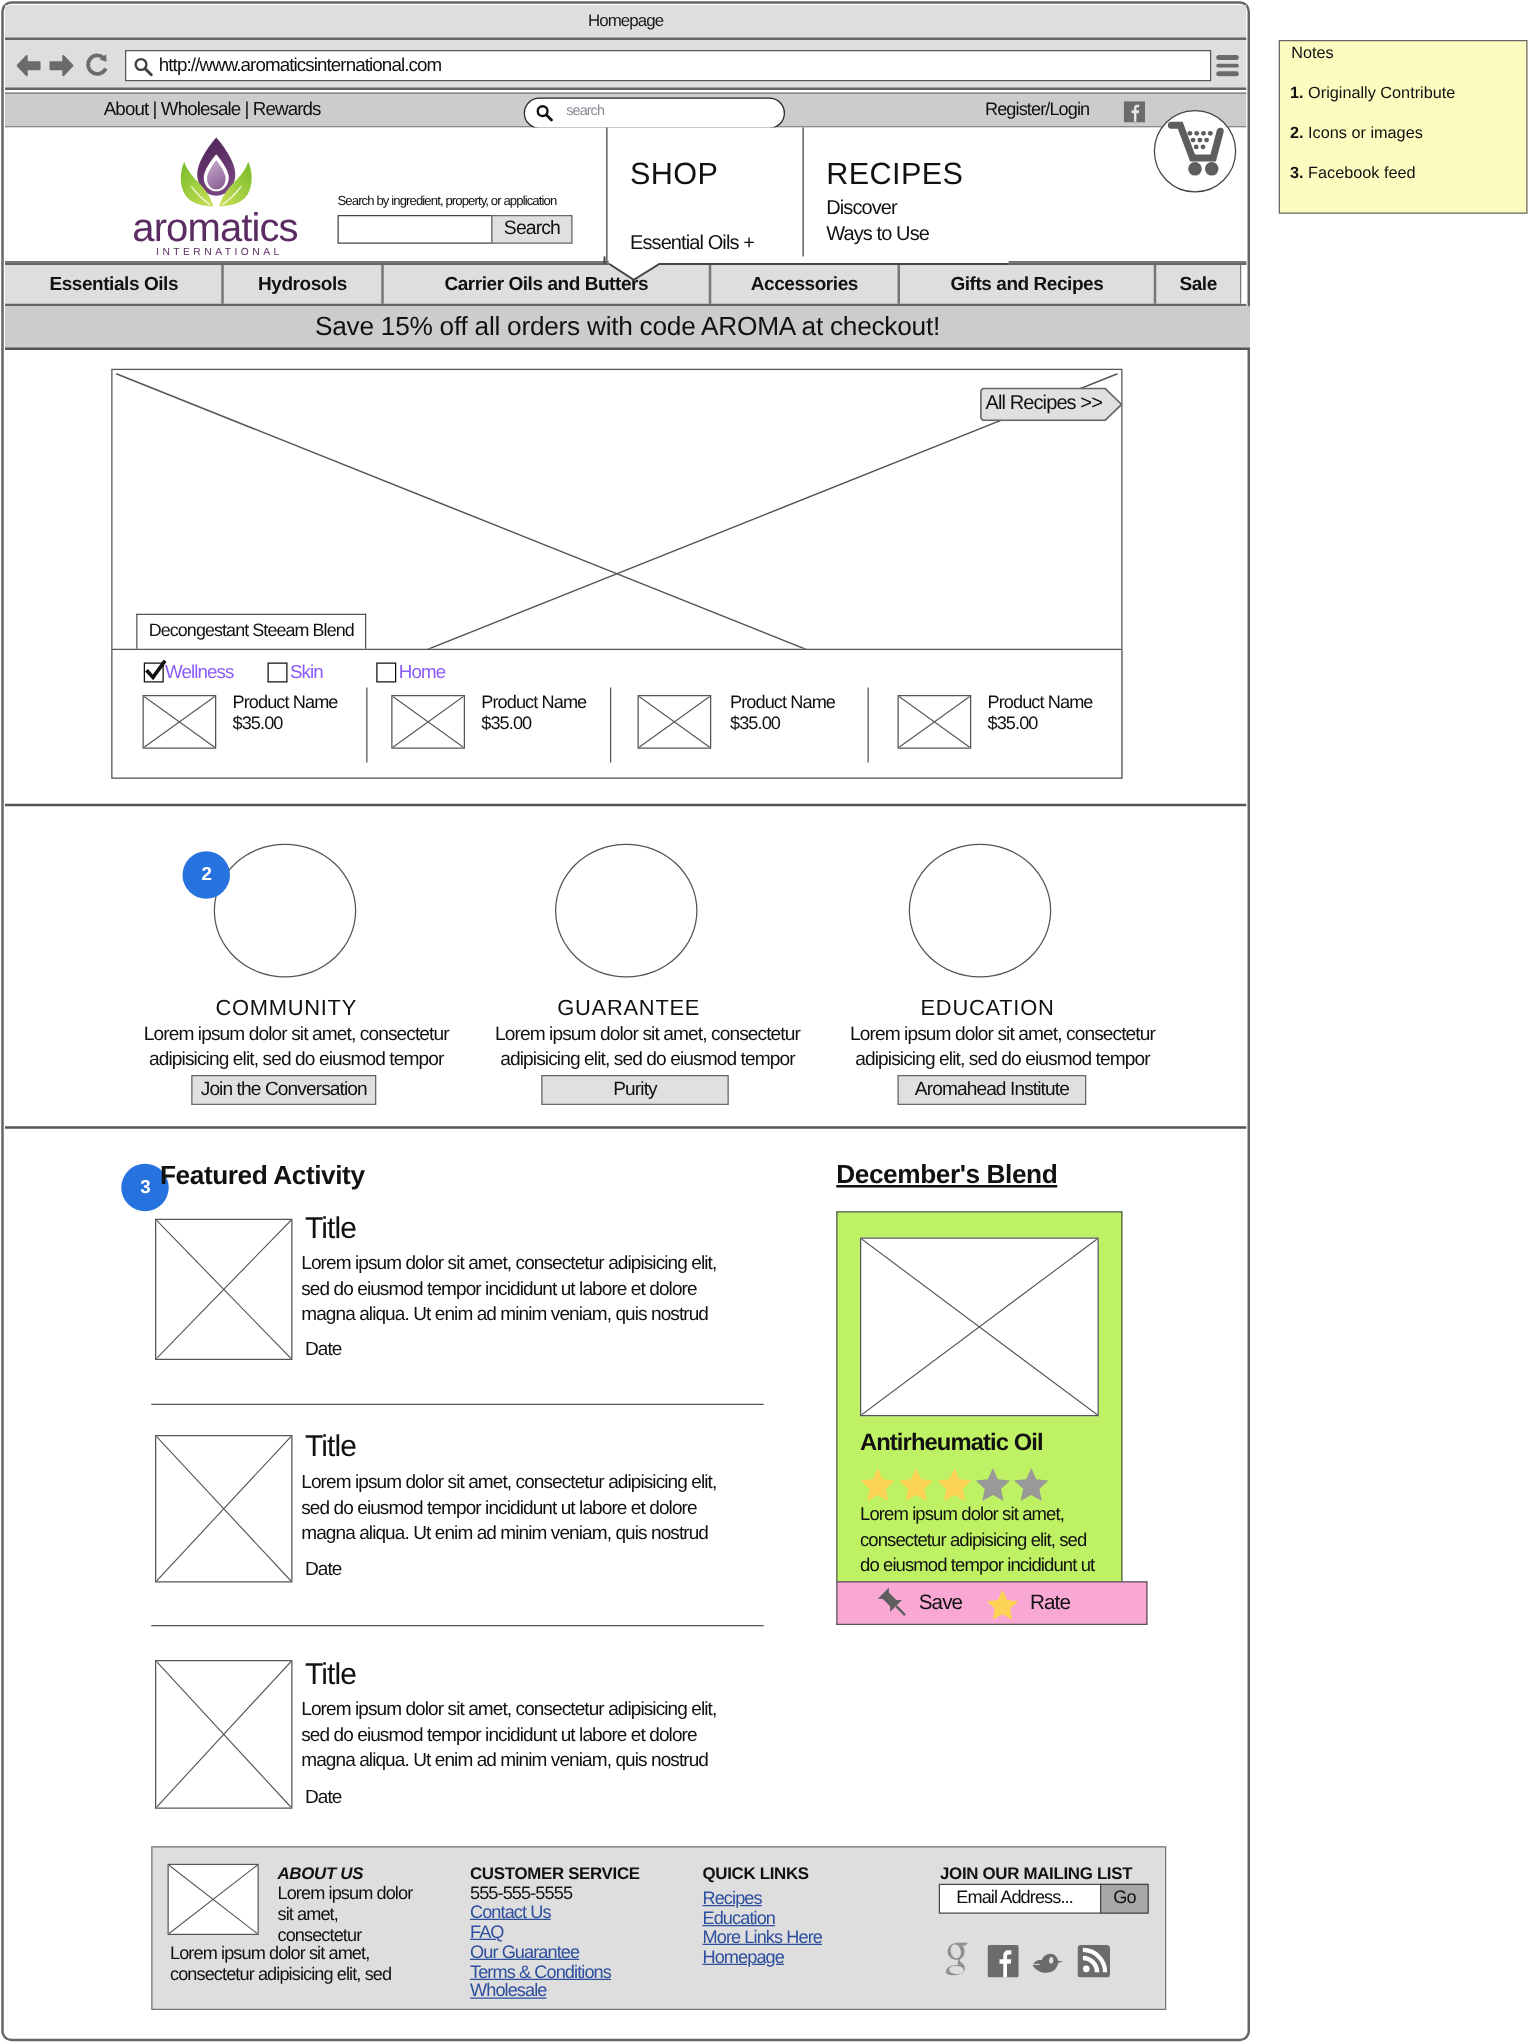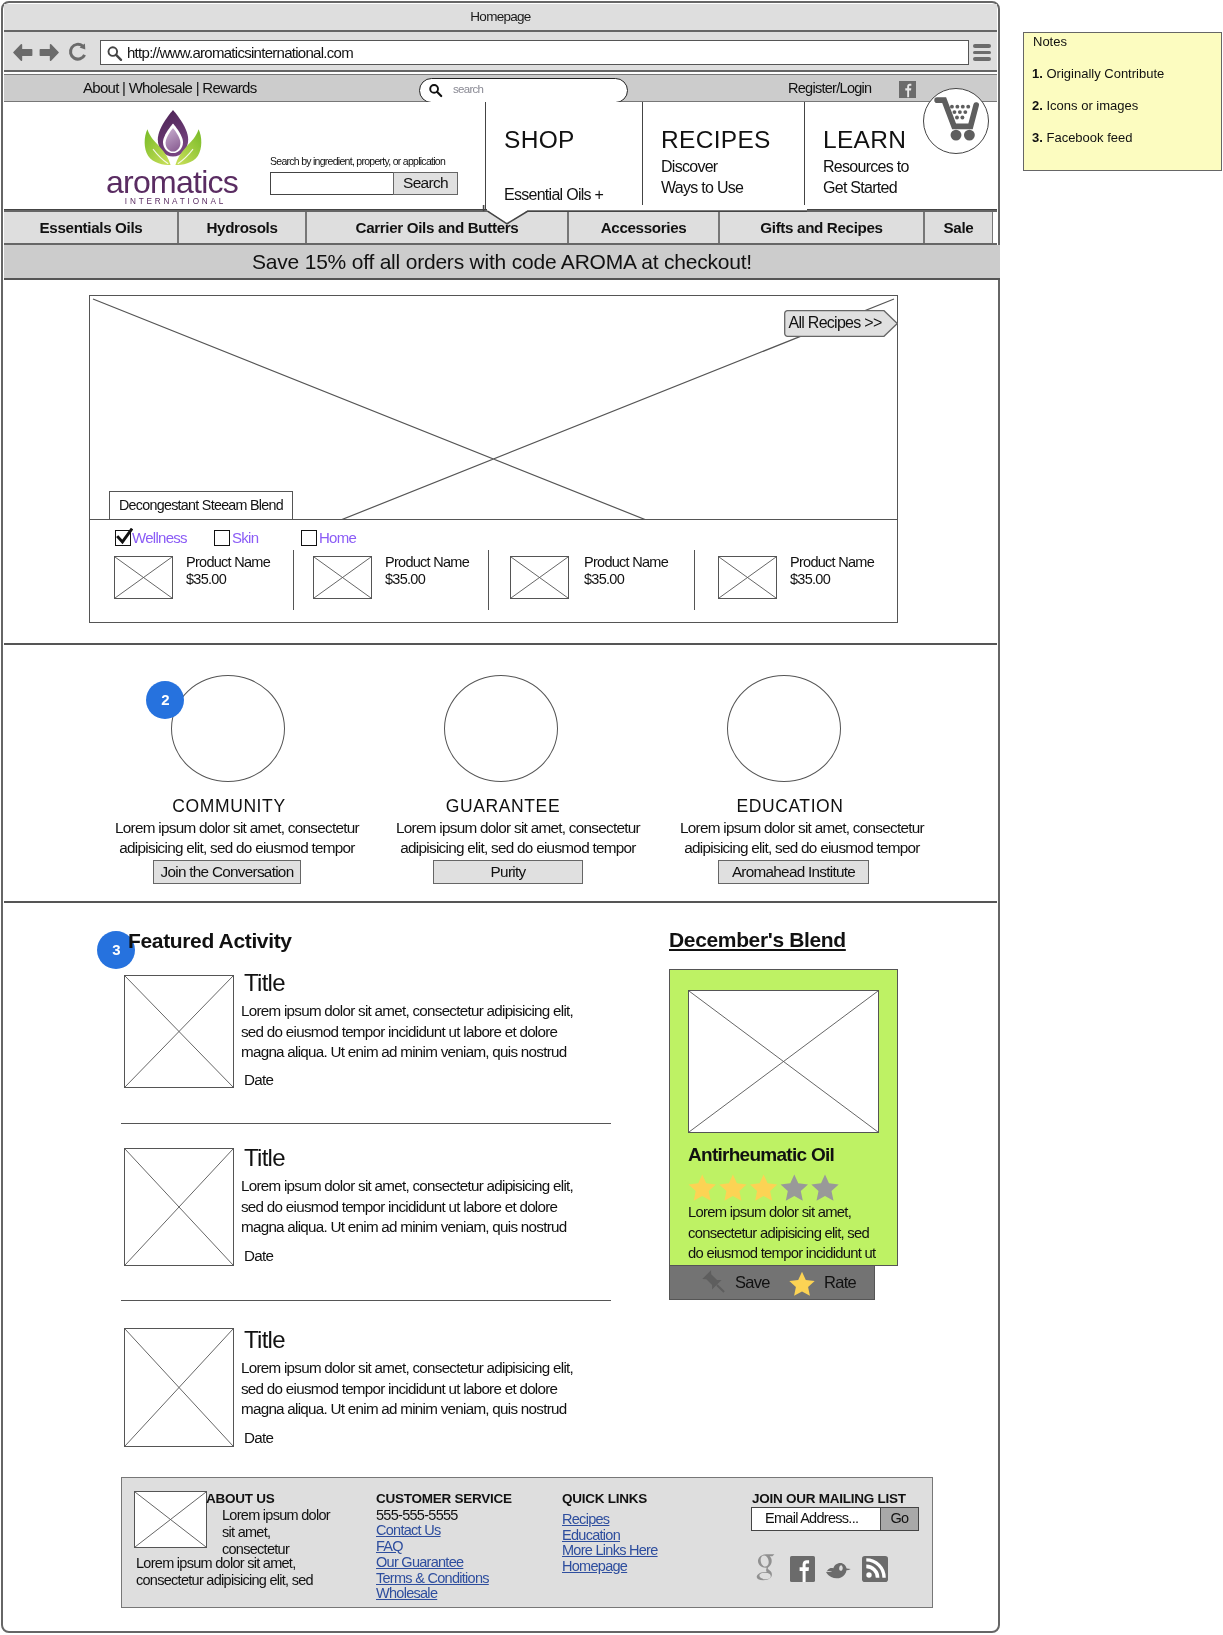--- a/index.html
+++ b/index.html
@@ -98,22 +98,22 @@
   .fa-title{position:absolute;font-size:24px;color:#111;}
   .fa-body{position:absolute;font-size:15.2px;color:#111;line-height:20.5px;width:345px;}
   .fa-date{position:absolute;font-size:15.2px;color:#111;}
   .fa-hr{position:absolute;left:121px;width:490px;height:0;border-top:1.3px solid #555;}
 
   
   .card{position:absolute;left:669px;top:969px;width:229px;height:297px;
         border:1.4px solid #555;background:#bef264;}
   .card-title{position:absolute;font-size:21px;font-weight:bold;color:#111;letter-spacing:-0.35px;text-decoration:underline;}
   .card-body{position:absolute;font-size:14.8px;color:#111;line-height:20.5px;width:195px;}
-  .card-bar{position:absolute;left:669px;top:1265px;width:206px;height:35px;
-            border:1.4px solid #555;background:#737373;}
+  .card-bar{position:absolute;left:669px;top:1265px;width:249px;height:35px;
+            border:1.4px solid #555;background:#f9a8d4;}
 
   
   .footer{position:absolute;left:121px;top:1477px;width:812px;height:131px;
           background:#dedede;border:1.7px solid #777;overflow:hidden;}
   .f-h{position:absolute;font-size:13.5px;font-weight:bold;color:#111;letter-spacing:-0.25px;}
   .f-t{position:absolute;font-size:14.5px;color:#111;line-height:16.8px;}
   .f-l{position:absolute;font-size:14.5px;color:#2E4E9E;text-decoration:underline;line-height:15px;}
   .mail-in{position:absolute;left:751px;top:1507px;width:130px;height:24px;background:#fff;
            border:1.6px solid #444;font-size:14.5px;color:#111;
            line-height:21px;padding-left:13px;}
@@ -227,24 +227,20 @@
   <div class="hsearch-btn">Search</div>
 
   <div class="hcol" style="left:481px;width:157px;">
     <div class="big">SHOP</div>
     <div class="sub" style="width:104px;margin-top:28px;">Essential Oils + More</div>
   </div>
   <div class="hcol" style="left:638px;width:162px;">
     <div class="big">RECIPES</div>
     <div class="sub" style="width:95px;">Discover Ways to Use</div>
   </div>
-  <div class="hcol" style="left:800px;width:193px;">
-    <div class="big">LEARN</div>
-    <div class="sub" style="width:96px;">Resources to Get Started</div>
-  </div>
 
   <div class="cart">
     <svg viewBox="0 0 66 66" style="width:64px;height:64px;">
       <path d="M13.5 11.5 L20.8 11.5 L31.0 38.5 L48.0 38.5 L53.8 16.5" stroke="#5e5e5e" stroke-width="5.8" fill="none" stroke-linejoin="miter" stroke-linecap="round"></path>
       <circle cx="33.0" cy="47.5" r="5.6" fill="#5e5e5e"></circle>
       <circle cx="46.8" cy="47.5" r="5.6" fill="#5e5e5e"></circle>
       <g fill="#5e5e5e">
         <circle cx="28.8" cy="18.2" r="2.0"></circle>
             <circle cx="34.4" cy="18.2" r="2.0"></circle>
         <circle cx="40.0" cy="18.2" r="2.0"></circle>
@@ -447,21 +443,21 @@
   </svg>
   <div style="position:absolute;left:154px;top:7px;font-size:16.5px;color:#111;">Rate</div>
 </div>
 
 <div class="footer">
   <div class="xbox" style="left:12px;top:13px;width:73px;height:57px;">
     <svg viewBox="0 0 73 57" preserveAspectRatio="none" style="width:100%;height:100%;display:block;">
         <path d="M0 0 L73 57 M73 0 L0 57" stroke="#555" stroke-width="0.9" fill="none" vector-effect="non-scaling-stroke"></path>
       </svg>
   </div>
-  <div class="f-h" style="left:84px;top:13px;">ABOUT US</div>
+  <div class="f-h" style="left:100px;top:13px;font-style:italic;">ABOUT US</div>
   <div class="f-t" style="left:100px;top:29px;width:116px;">Lorem ipsum dolor sit amet, consectetur</div>
   <div class="f-t" style="left:14px;top:77px;width:210px;">Lorem ipsum dolor sit amet, consectetur adipisicing elit, sed</div>
 
   <div class="f-h" style="left:254px;top:13px;">CUSTOMER SERVICE</div>
   <div class="f-t" style="left:254px;top:29px;">555-555-5555</div>
   <div class="f-l" style="left:254px;top:45px;">Contact Us</div>
   <div class="f-l" style="left:254px;top:61px;">FAQ</div>
   <div class="f-l" style="left:254px;top:77px;">Our Guarantee</div>
   <div class="f-l" style="left:254px;top:93px;">Terms &amp; Conditions</div>
   <div class="f-l" style="left:254px;top:108px;">Wholesale</div>

